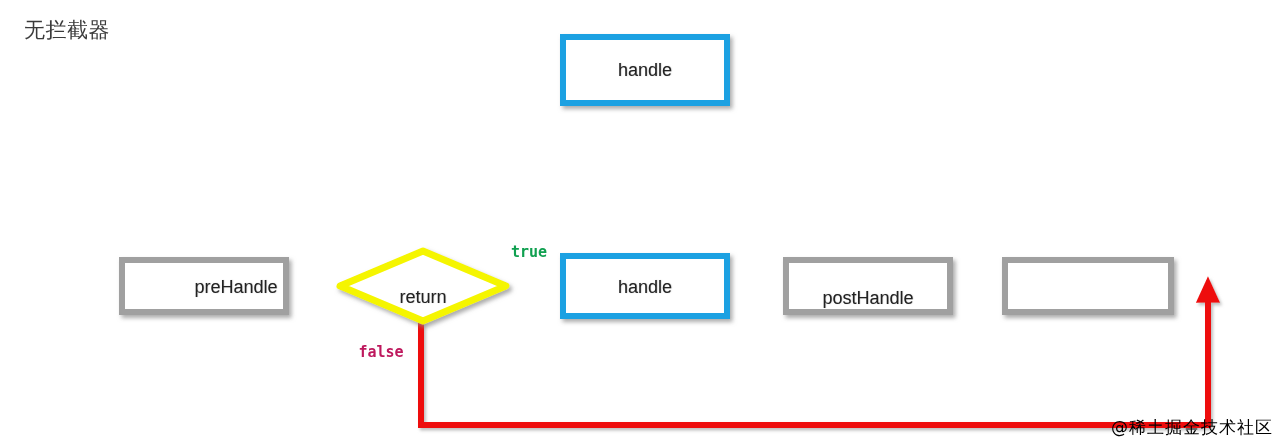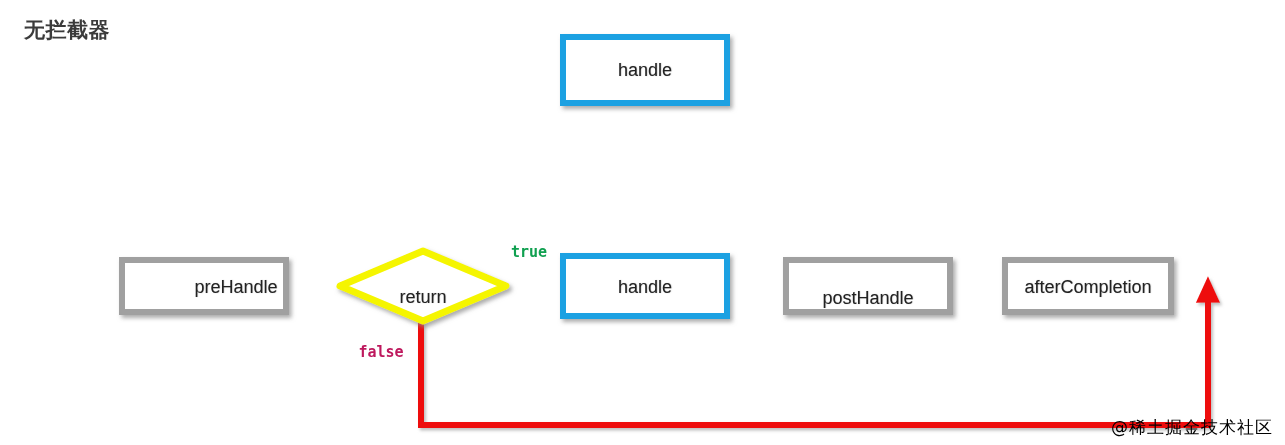--- a/index.html
+++ b/index.html
@@ -20,21 +20,21 @@
   #diagram-svg {
     position: absolute;
     left: 0;
     top: 0;
     width: 1285px;
     height: 445px;
   }
   .section-title {
     position: absolute;
     font-family: "DejaVu Sans", "Liberation Sans", sans-serif;
-    font-weight: bold;
+    font-weight: normal;
     font-size: 21px;
     color: #3b3b3b;
     letter-spacing: 0.5px;
     white-space: nowrap;
   }
   #title-no-interceptor { left: 24px; top: 16px; }
   #title-with-interceptor { left: 24px; top: 216px; }
 
   .node-label {
     position: absolute;
@@ -126,21 +126,20 @@
   <div class="node-label" style="left:645px; top:70px;">handle</div>
 
   <div class="node-label" style="left:204px; top:287px;margin-left:32px;">preHandle</div>
 
   <div class="node-label" style="left:423px; top:297px;">return</div>
 
   <div class="node-label" style="left:645px; top:287px;">handle</div>
 
   <div class="node-label" style="left:868px; top:298px;">postHandle</div>
 
-  <div class="node-label" style="left:1088px; top:287px;">afterCompletion</div>
 
   <div class="edge-label true-label" style="left:529px; top:252px;">true</div>
 
   <div class="edge-label false-label" style="left:381px; top:352px;">false</div>
 
   <div id="watermark">@稀土掘金技术社区</div>
 
 </div>
 
 </body></html>

